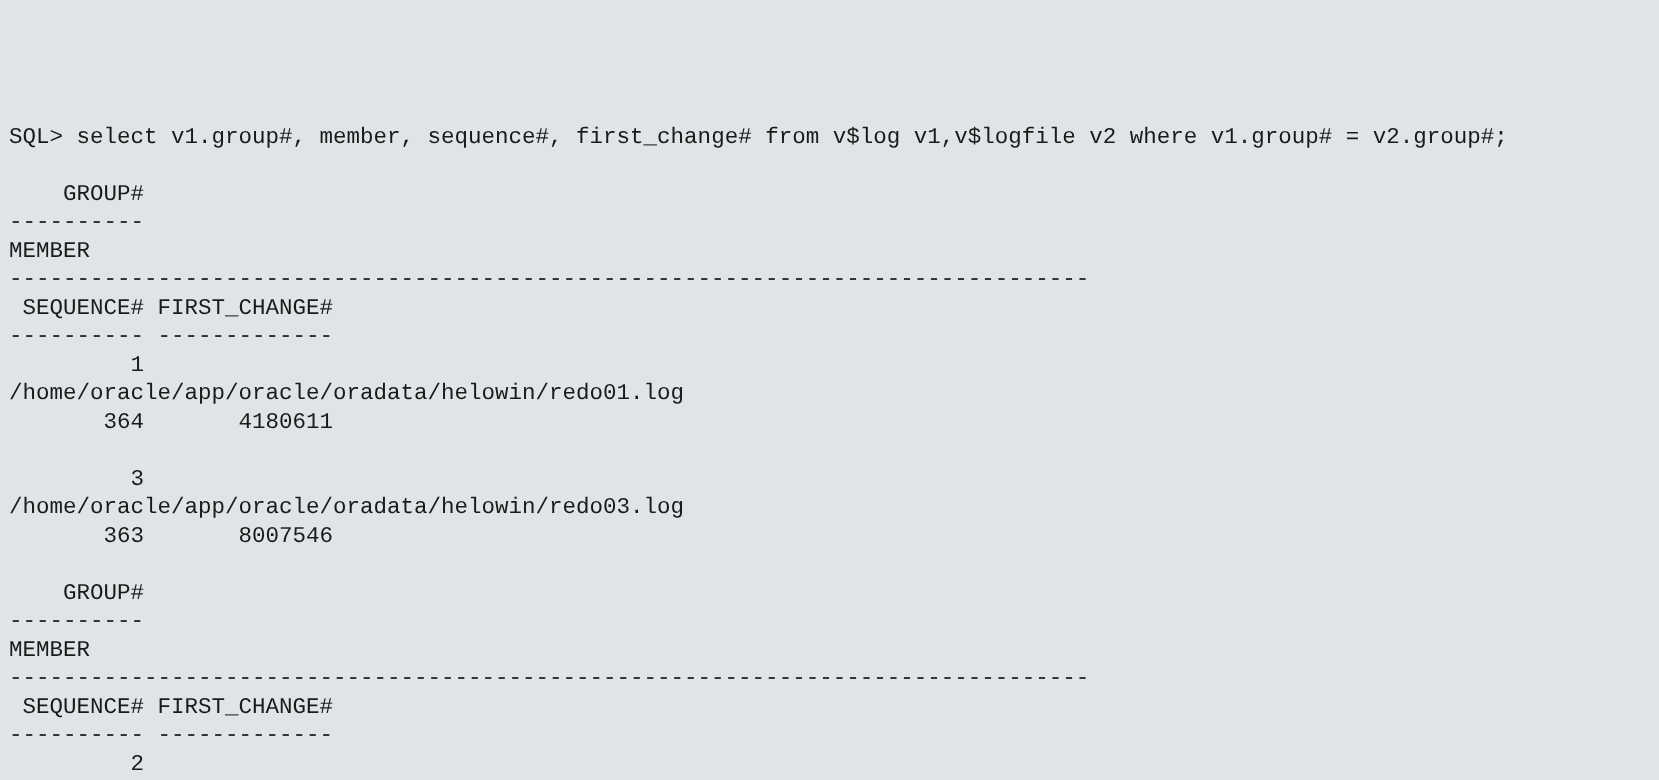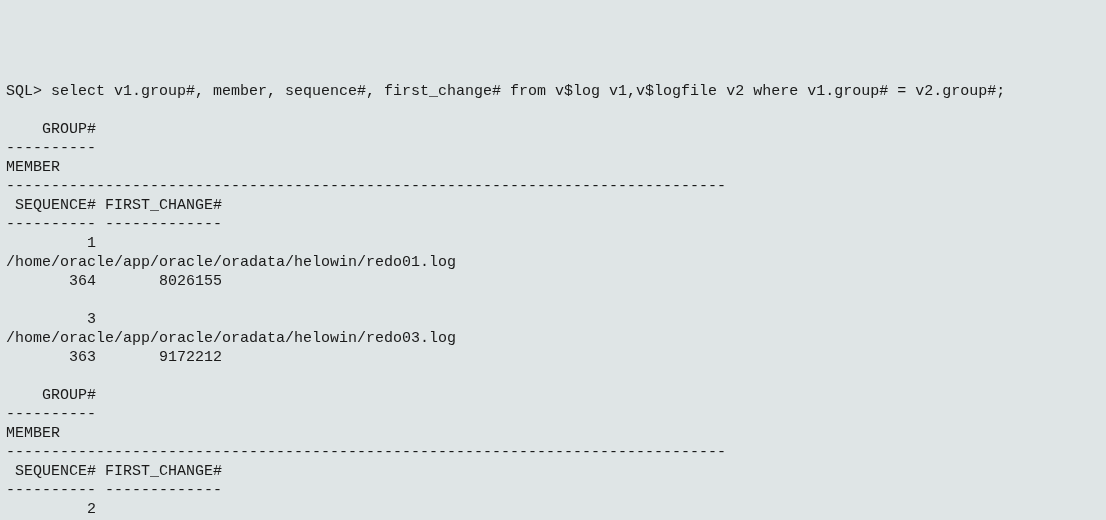--- a/index.html
+++ b/index.html
@@ -31,25 +31,25 @@
 <div class="terminal-output"><span>SQL&gt; </span><span>select v1.group#, member, sequence#, first_change# from v$log v1,v$logfile v2 where v1.group# = v2.group#;</span>
 
 <span>    GROUP#</span>
 <span>----------</span>
 <span>MEMBER</span>
 <span>--------------------------------------------------------------------------------</span>
 <span> SEQUENCE# FIRST_CHANGE#</span>
 <span>---------- -------------</span>
 <span>         1</span>
 <span>/home/oracle/app/oracle/oradata/helowin/redo01.log</span>
-<span>       364       8026155</span>
+<span>       364       4180611</span>
 
 <span>         3</span>
 <span>/home/oracle/app/oracle/oradata/helowin/redo03.log</span>
-<span>       363       9172212</span>
+<span>       363       8007546</span>
 
 <span>    GROUP#</span>
 <span>----------</span>
 <span>MEMBER</span>
 <span>--------------------------------------------------------------------------------</span>
 <span> SEQUENCE# FIRST_CHANGE#</span>
 <span>---------- -------------</span>
 <span>         2</span>
 
 

